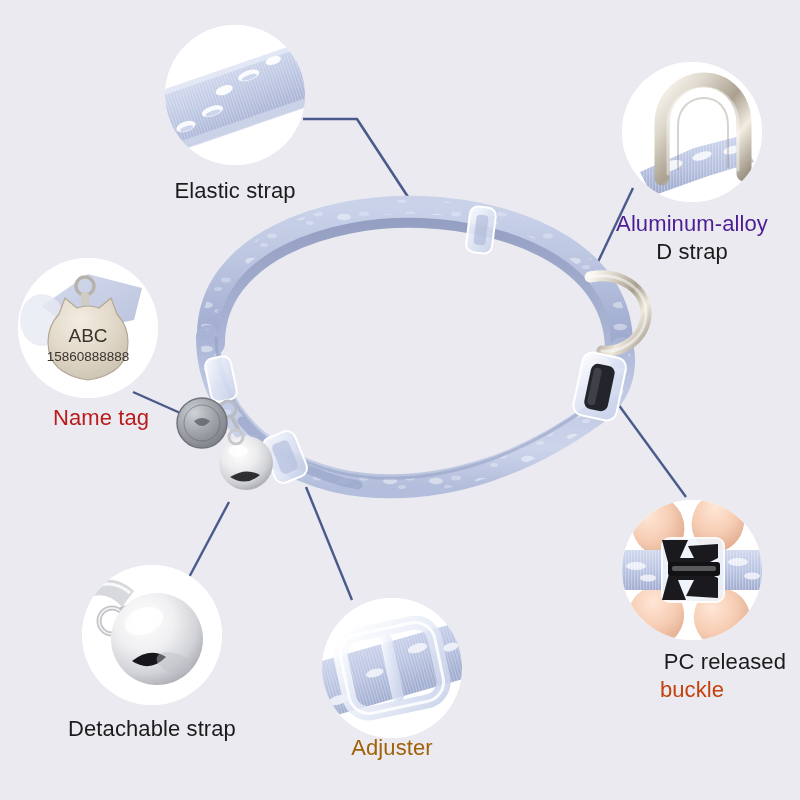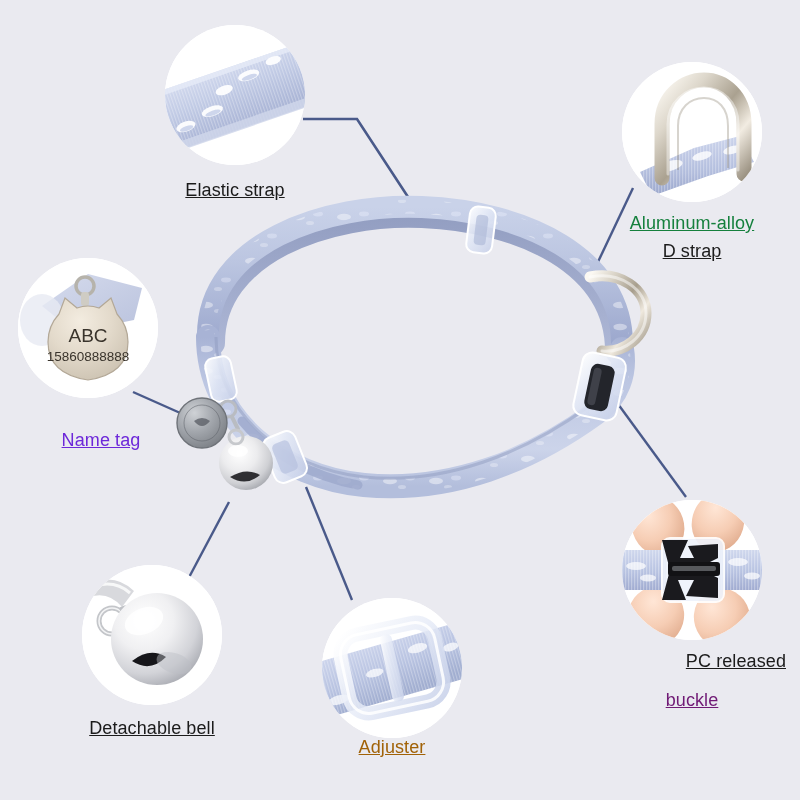--- a/index.html
+++ b/index.html
@@ -43,26 +43,25 @@
     text-align: right;
   }
   .cbubble .photo {
     position: absolute;
     left: 0; top: 0;
     width: 100%; height: 100%;
   }
   .clabel {
     position: absolute;
     color: #1b1b1b;
-    font-size: 18px;
+    font-size: 22px;
     line-height: 27px;
     letter-spacing: 0.1px;
     white-space: pre;
     text-align: center;
-    text-decoration: underline;
   }
 
   
   #collar {
     position: absolute;
     left: 150px;
     top: 185px;
     width: 520px;
     height: 340px;
   }
@@ -269,21 +268,21 @@
             <ellipse cx="110" cy="88" rx="9" ry="4" transform="rotate(-16 110 88)"></ellipse>
           </g>
         </g>
 
         <path d="M 40 116 L 40 62 C 40 34, 62 18, 82 18 C 102 18, 122 34, 122 62 L 122 112" fill="none" stroke="url(#mg2)" stroke-width="15" stroke-linecap="round"></path>
         <path d="M 46 112 L 46 62 C 46 40, 64 26, 82 26 C 100 26, 116 40, 116 62 L 116 108" fill="none" stroke="#ffffff" stroke-width="3" stroke-linecap="round" opacity="0.45"></path>
 
         <path d="M 56 108 L 56 64 C 56 46, 68 36, 82 36 C 96 36, 106 46, 106 64 L 106 106" fill="none" stroke="#8d8474" stroke-width="2" opacity="0.35"></path>
       </svg>
     </div>
-    <div class="clabel" style="left: -30px; top: 148px; width: 200px; color: #15803d;">Aluminum-alloy</div>
+    <div class="clabel" style="left: -30px; top: 148px; width: 200px; color: #4c1d95;">Aluminum-alloy</div>
     <div class="clabel" style="left: -30px; top: 176px; width: 200px; color: rgb(27, 27, 27);">D strap</div>
   </div>
 
   <div class="callout" style="left:18px; top:258px;">
     <div class="cbubble" style="left:0; top:0; width:140px; height:140px;">
       <svg class="photo" viewBox="0 0 140 140">
         <defs>
           <radialGradient id="tagGrad" cx="40%" cy="28%" r="82%">
             <stop offset="0%" stop-color="#f3ece0"></stop>
             <stop offset="48%" stop-color="#e3dacb"></stop>
@@ -307,21 +306,21 @@
                  Q 70 46, 81 50
                  L 93 40 L 99 56
                  Q 110 68, 110 84
                  Q 110 116, 70 122
                  Q 30 116, 30 84
                  Q 30 68, 41 56 Z" fill="url(#tagGrad)" stroke="#b3a897" stroke-width="1.2"></path>
         <text x="70" y="84" text-anchor="middle" font-family="Liberation Sans, sans-serif" font-size="19" fill="#3a342c">ABC</text>
         <text x="70" y="103" text-anchor="middle" font-family="Liberation Sans, sans-serif" font-size="13.5" fill="#3a342c">15860888888</text>
       </svg>
     </div>
-    <div class="clabel" style="left: 21px; top: 146px; width: 124px; color: #6d28d9; margin-top: 23px;">Name tag</div>
+    <div class="clabel" style="left: 21px; top: 146px; width: 124px; color: #b91c1c;">Name tag</div>
   </div>
 
   <div class="callout" style="left:82px; top:565px;">
     <div class="cbubble" style="left:0; top:0; width:140px; height:140px;">
       <svg class="photo" viewBox="0 0 140 140">
         <defs>
           <radialGradient id="bg4" cx="36%" cy="30%" r="76%">
             <stop offset="0%" stop-color="#ffffff"></stop>
             <stop offset="42%" stop-color="#f0f0f2"></stop>
             <stop offset="76%" stop-color="#d2d3d8"></stop>
@@ -338,21 +337,21 @@
 
         <path d="M 40 44 q 10 -4 16 6" fill="none" stroke="#bfc1c6" stroke-width="5" stroke-linecap="round"></path>
 
         <circle cx="75" cy="74" r="46" fill="url(#bg4)"></circle>
         <ellipse cx="62" cy="56" rx="20" ry="13" fill="#ffffff" opacity="0.85" transform="rotate(-22 62 56)"></ellipse>
 
         <path d="M 50 96 q 18 -14 34 -4 q -16 16 -34 4 Z" fill="#16161a"></path>
         <ellipse cx="92" cy="98" rx="18" ry="10" fill="#bdbfc5" opacity="0.45" transform="rotate(18 92 98)"></ellipse>
       </svg>
     </div>
-    <div class="clabel" style="left: -18px; top: 150px; width: 176px; color: rgb(27, 27, 27);">Detachable bell</div>
+    <div class="clabel" style="left: -18px; top: 150px; width: 176px; color: rgb(27, 27, 27);">Detachable strap</div>
   </div>
 
   <div class="callout" style="left:322px; top:598px;">
     <div class="cbubble" style="left:0; top:0; width:140px; height:140px;">
       <svg class="photo" viewBox="0 0 140 140">
         <defs>
           <linearGradient id="wb5" x1="0" y1="0" x2="0.3" y2="1">
             <stop offset="0%" stop-color="#ccd4ec"></stop>
             <stop offset="55%" stop-color="#b6c1e0"></stop>
             <stop offset="100%" stop-color="#9faccf"></stop>
@@ -427,16 +426,16 @@
         </g>
 
         <rect x="40" y="38" width="62" height="64" rx="8" fill="#eef2fb" opacity="0.9" stroke="#ffffff" stroke-width="2"></rect>
 
         <path d="M 40 40 L 66 40 L 58 58 L 72 58 L 66 46 L 96 44 L 96 58 L 76 68 L 96 78 L 96 98 L 64 96 L 72 80 L 56 80 L 64 100 L 40 100 L 48 70 Z" fill="#1a1a1e"></path>
         <rect x="46" y="62" width="52" height="14" rx="3" fill="#121215"></rect>
         <rect x="50" y="66" width="44" height="5" rx="2" fill="#6f7176" opacity="0.75"></rect>
       </svg>
     </div>
     <div class="clabel" style="left: -24px; top: 148px; width: 188px; color: rgb(27, 27, 27); text-align: right;">PC released</div>
-    <div class="clabel" style="left: -24px; top: 176px; width: 188px; color: #701a75; margin-top: 11px;">buckle</div>
+    <div class="clabel" style="left: -24px; top: 176px; width: 188px; color: #c2410c;">buckle</div>
   </div>
 
 </div>
 
 </body></html>

